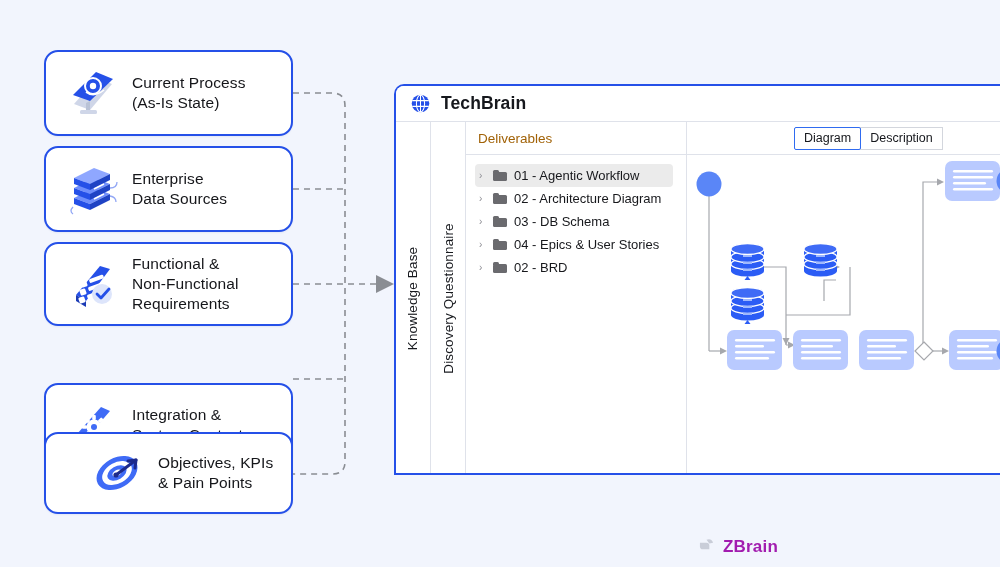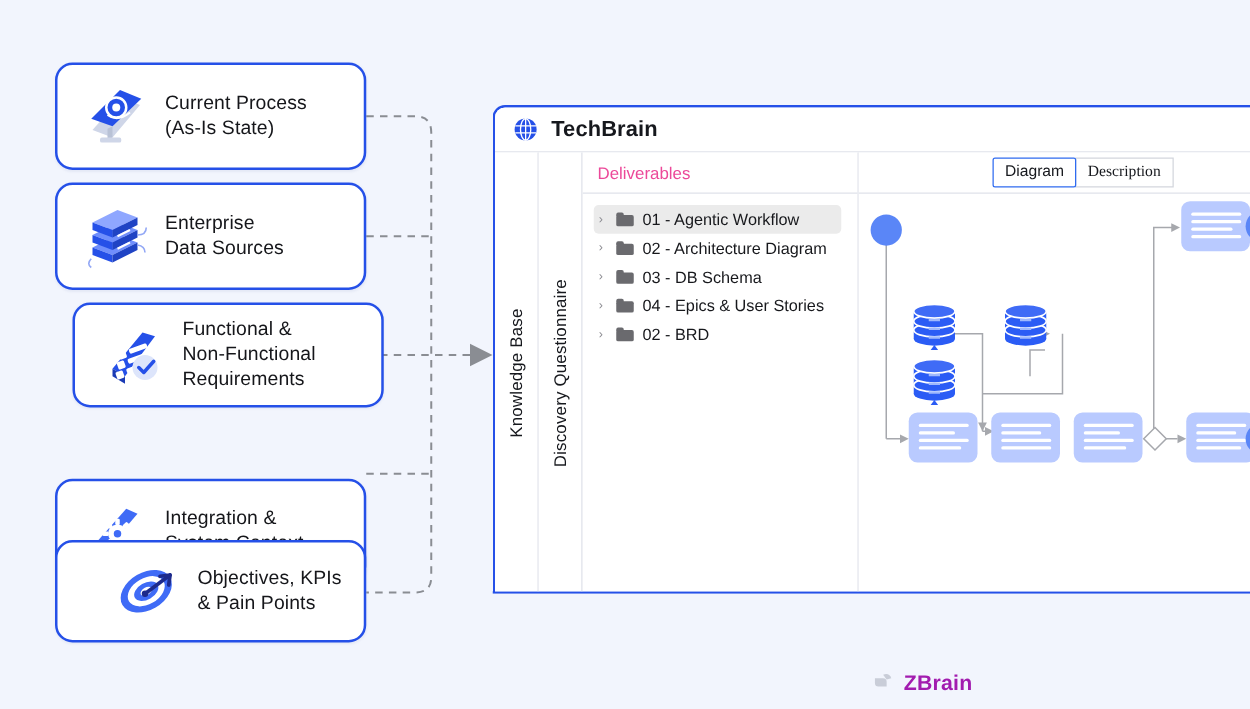--- a/index.html
+++ b/index.html
@@ -64,21 +64,21 @@
     transform: rotate(-90deg); white-space: nowrap;
     font-size: 13.5px; color: #16181d; letter-spacing: .15px;
   }
 
   .deliv {
     width: 221px; border-right: 1px solid #dfe2ea;
     display: flex; flex-direction: column; background:#fff;
   }
   .deliv-head {
     height: 33px; display:flex; align-items:center; padding-left: 12px;
-    border-bottom: 1px solid #dfe2ea; font-size: 13.5px; color:#ec4899;
+    border-bottom: 1px solid #dfe2ea; font-size: 13.5px; color:#a16207;
   }
   .deliv-list { padding-top: 9px; }
   .drow {
     display: flex; align-items: center; gap: 7px;
     height: 23px; margin: 0 13px 0 9px; padding-left: 4px;
     border-radius: 4px; font-size: 13px; color: #17181c;
   }
   .drow.sel { background: #ebebeb; }
   .chev { color:#8d8d93; font-size: 10px; width: 7px; }
   .folder {
@@ -94,21 +94,21 @@
   }
 
   .canvaswrap { flex: 1; display:flex; flex-direction: column; background:#fff; }
   .canvas-head { height: 33px; border-bottom: 1px solid #dfe2ea; display:flex; align-items:center; padding-left: 96px; }
   .tabs { display: flex; margin-left: 11px; }
   .tab {
     font-size: 12.5px; color:#16181d; padding: 3px 9px 4px;
     border: 1px solid #d3d6dd; background:#fff;
   }
   .tab.active { border: 1.4px solid #2f6bf0; border-radius: 2px; position: relative; z-index: 2; }
-  .tab + .tab { margin-left: -1px; font-family: Liberation Serif, serif; }
+  .tab + .tab { margin-left: -1px; }
   .canvas { flex:1; position: relative; overflow: hidden; }
 
   
   #wm {
     position:absolute; right: 14px; bottom: 10px;
     display:flex; align-items:center; gap:7px;
     color:#a21caf; font-size: 17px; font-weight: 700; letter-spacing:.2px;
   }
 </style>
 </head>
@@ -162,21 +162,21 @@
           <path d="M50 38 q6 1 6 6"></path>
             <path d="M50 30 q7 0 7 -6"></path>
           <path d="M13 49 q-4 4 0 7"></path>
         </g>
       </svg>
     </span>
     <span class="card-label">Enterprise
 Data Sources</span>
   </div>
 
-  <div class="card" style="top:242px;height:84px;margin-left:14px;">
+  <div class="card" style="top:242px;height:84px;">
     <span class="card-icon">
       <svg viewBox="0 0 62 62" width="62" height="62">
         <path d="M16 42 L40 13 L50 16 L26 48 Z" fill="#2550e8"></path>
         <path d="M16 42 L26 48 L26 54 L16 48 Z" fill="#1b3bb5"></path>
         <g fill="#fff">
           <rect x="21" y="28" width="6" height="6" rx="1" transform="rotate(-20 24 31)"></rect>
           <rect x="29" y="24" width="15" height="4" rx="1.3" transform="rotate(-20 36 26)"></rect>
           <rect x="20" y="36" width="6" height="6" rx="1" transform="rotate(-20 23 39)"></rect>
           <rect x="28" y="32" width="15" height="4" rx="1.3" transform="rotate(-20 35 34)"></rect>
           <rect x="19" y="44" width="6" height="6" rx="1" transform="rotate(-20 22 47)"></rect>

